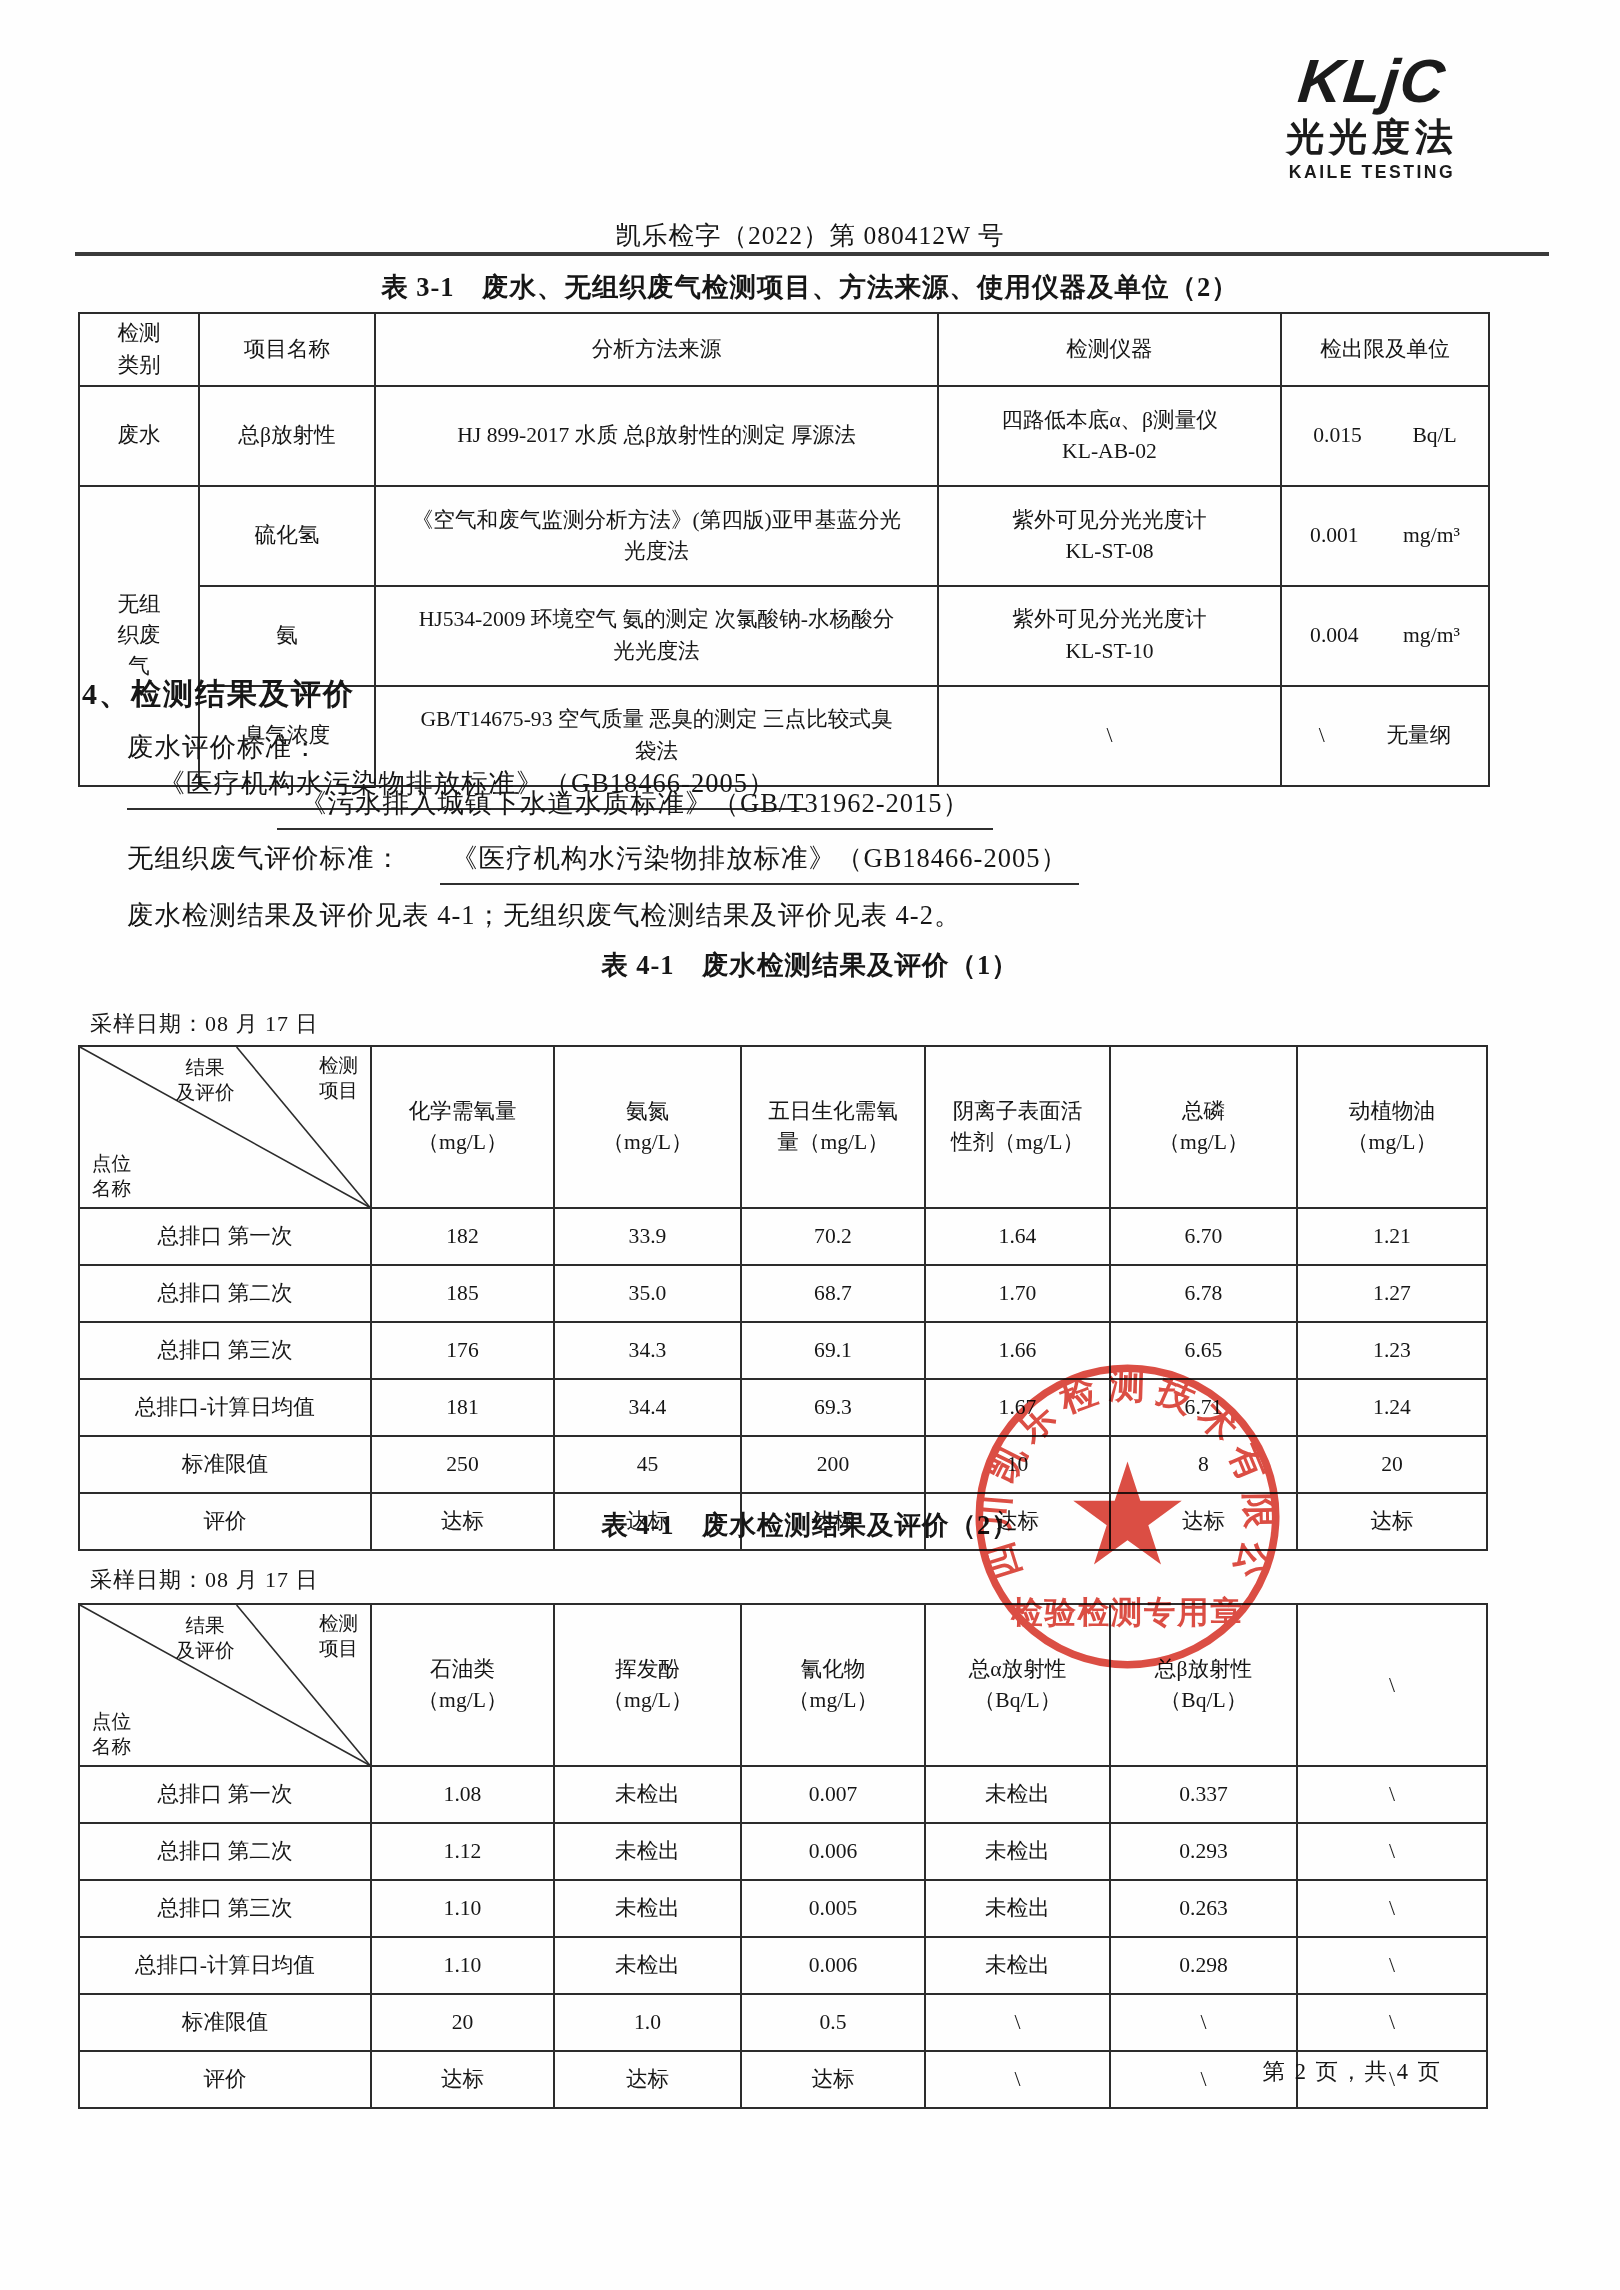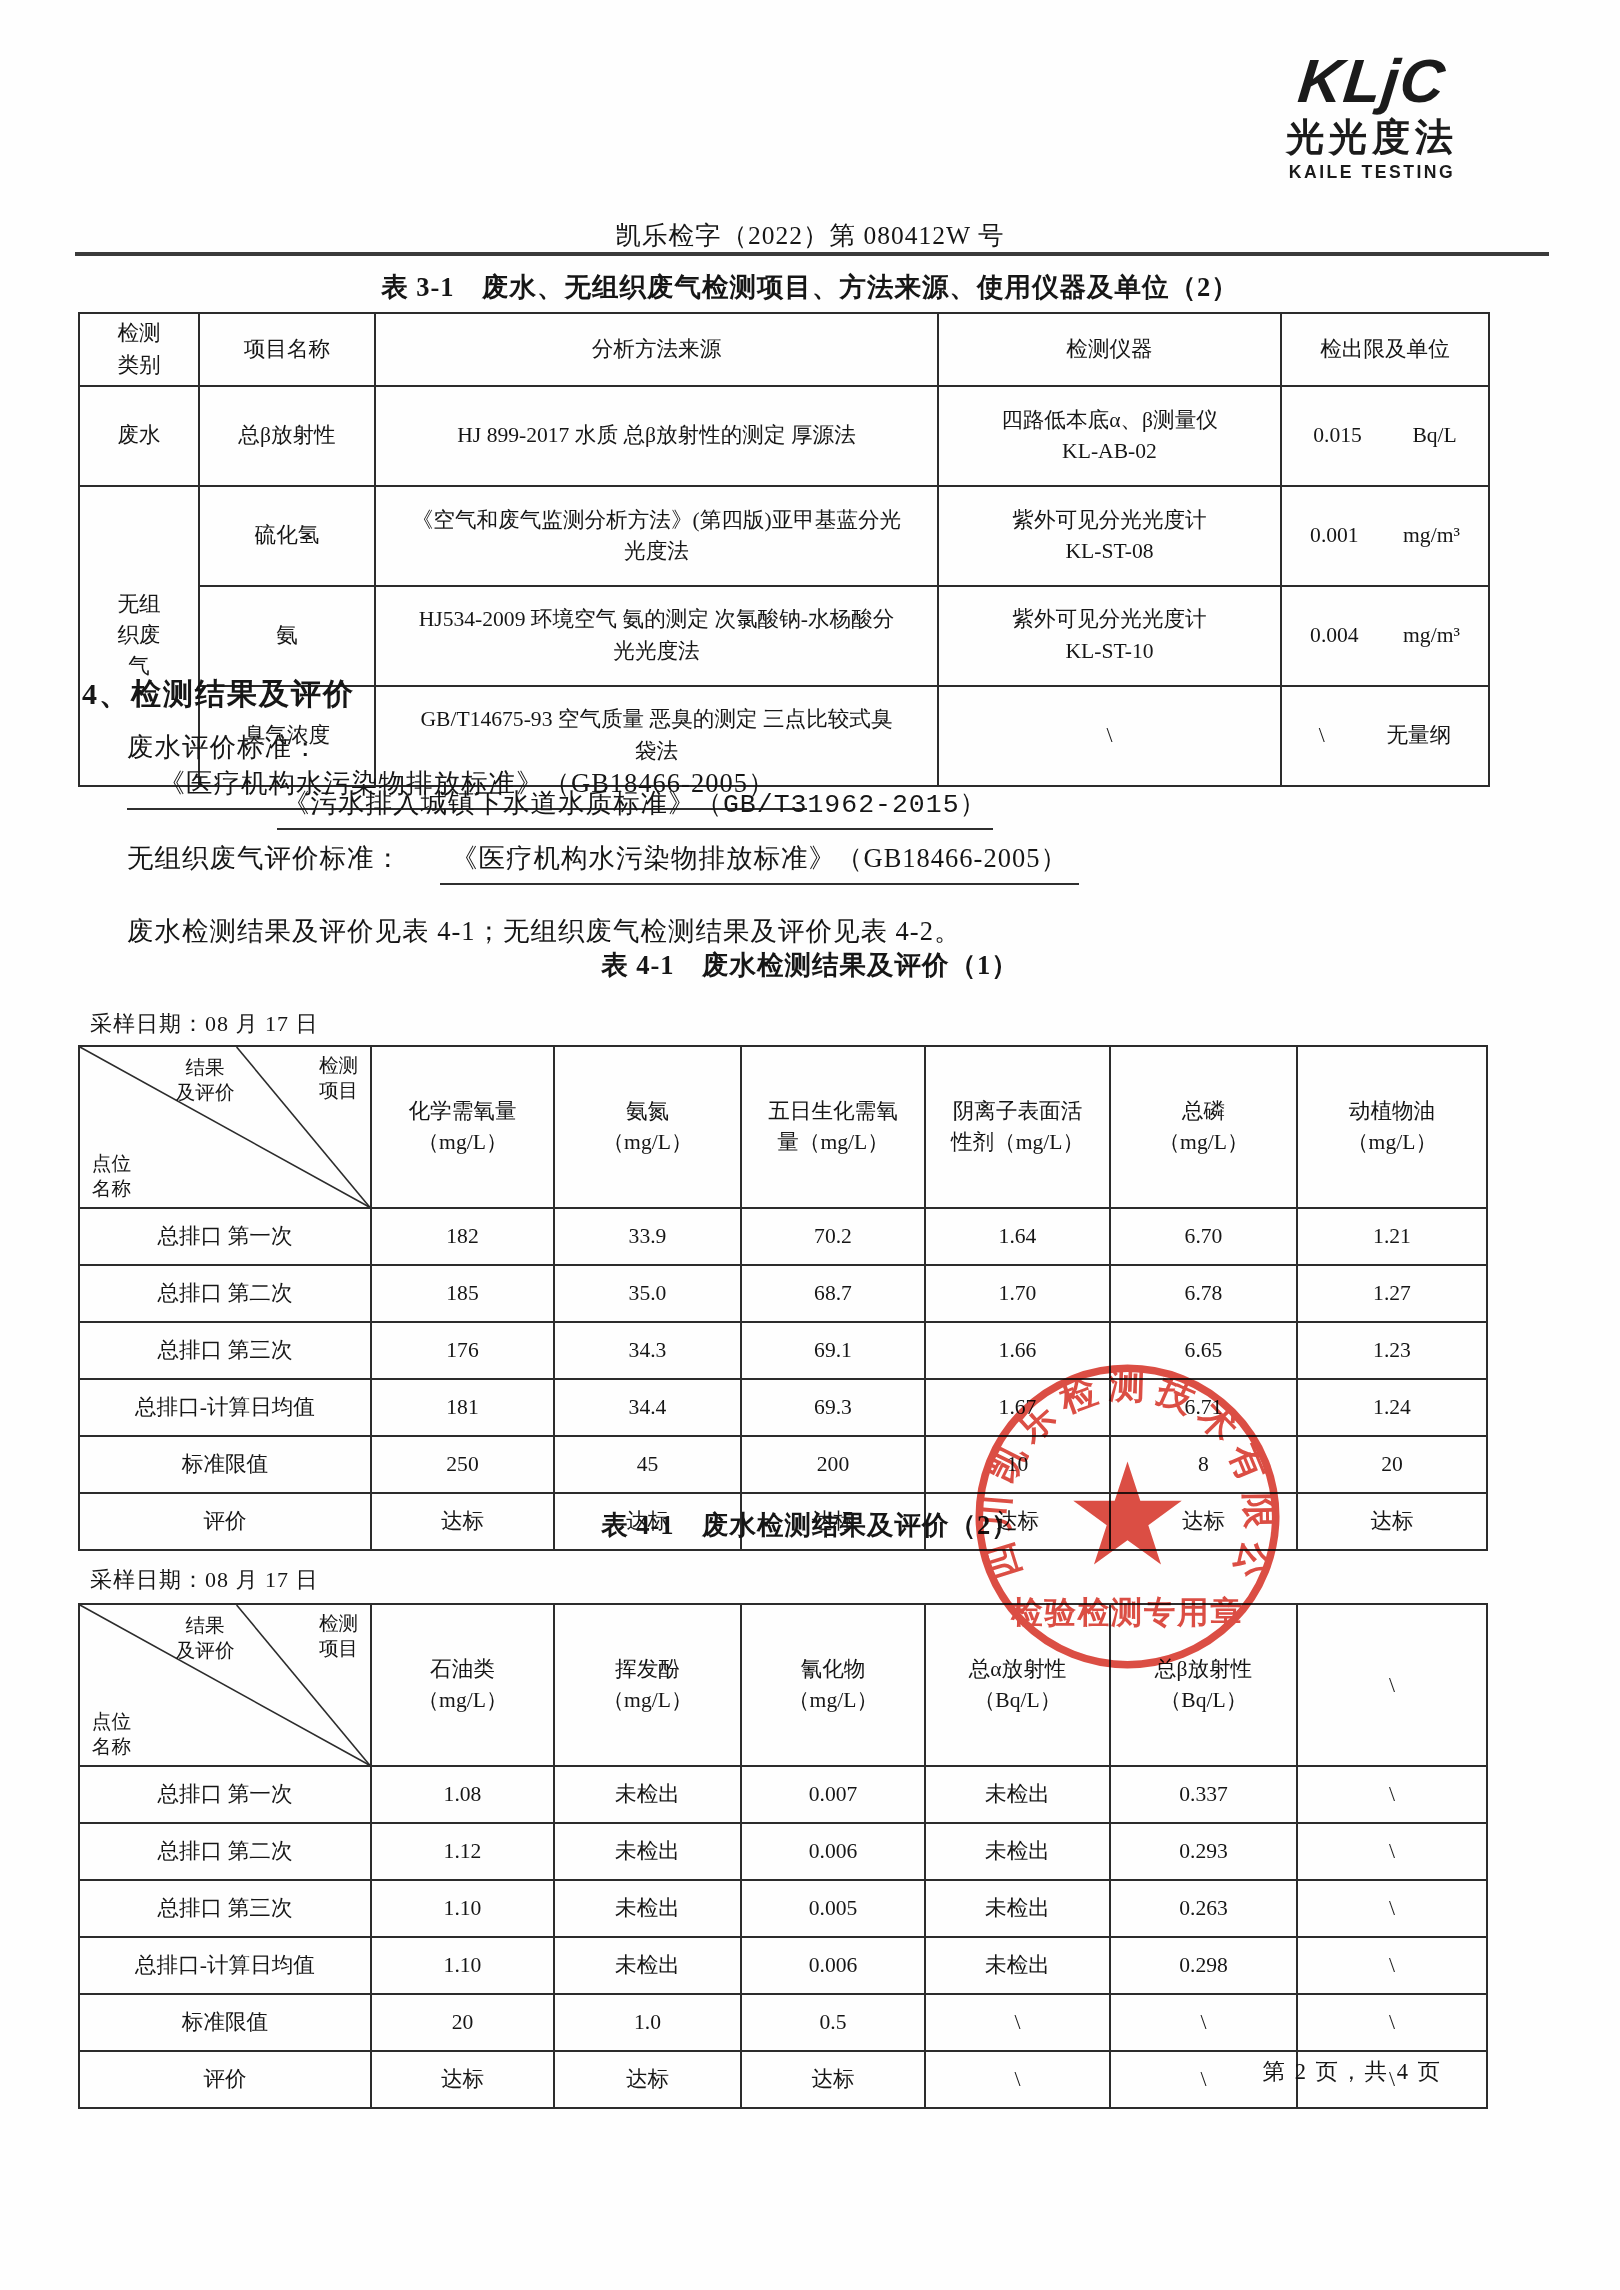--- a/index.html
+++ b/index.html
@@ -39,23 +39,23 @@
   td.lu-cell{padding:0;}
   .lu{display:flex;justify-content:space-around;align-items:flex-start;width:100%;}
   
   .sec4{top:674px;left:82px;font-size:30px;font-weight:bold;letter-spacing:2px;}
   .std-row{font-size:26.5px;letter-spacing:1px;}
   .std1{top:729px;left:127px;display:flex;flex-direction:column;}
   .std2{top:785px;left:277px;}
   .std3{top:840px;left:127px;display:flex;gap:38px;}
   .uline{display:inline-block;text-align:center;border-bottom:2.9px solid #2f2f2f;padding-bottom:6.9px;}
   .u1{width:680px;}
-  .u2{width:716px;text-align:center;border-bottom:2.9px solid #2f2f2f;padding-bottom:6.9px;font-family:Liberation Mono, monospace;}
+  .u2{width:716px;text-align:center;border-bottom:2.9px solid #2f2f2f;padding-bottom:6.9px;}
   .u3{width:639px;}
-  .note{top:897px;left:127px;font-size:26.5px;letter-spacing:1px;margin-top:16px;}
+  .note{top:897px;left:127px;font-size:26.5px;letter-spacing:1px;}
   .t41a-title{top:947px;}
   .date{left:90px;font-size:22px;letter-spacing:1px;}
   .date1{top:1009px;}
   .table41a{top:1045px;left:78px;}
   .table41a table,.table41b table{width:1409px;}
   .t41-h{height:99px;}
   .t41-r{height:57px;}
   
   td.corner{position:relative;padding:0;}
   .corner svg{position:absolute;inset:0;width:100%;height:100%;}

